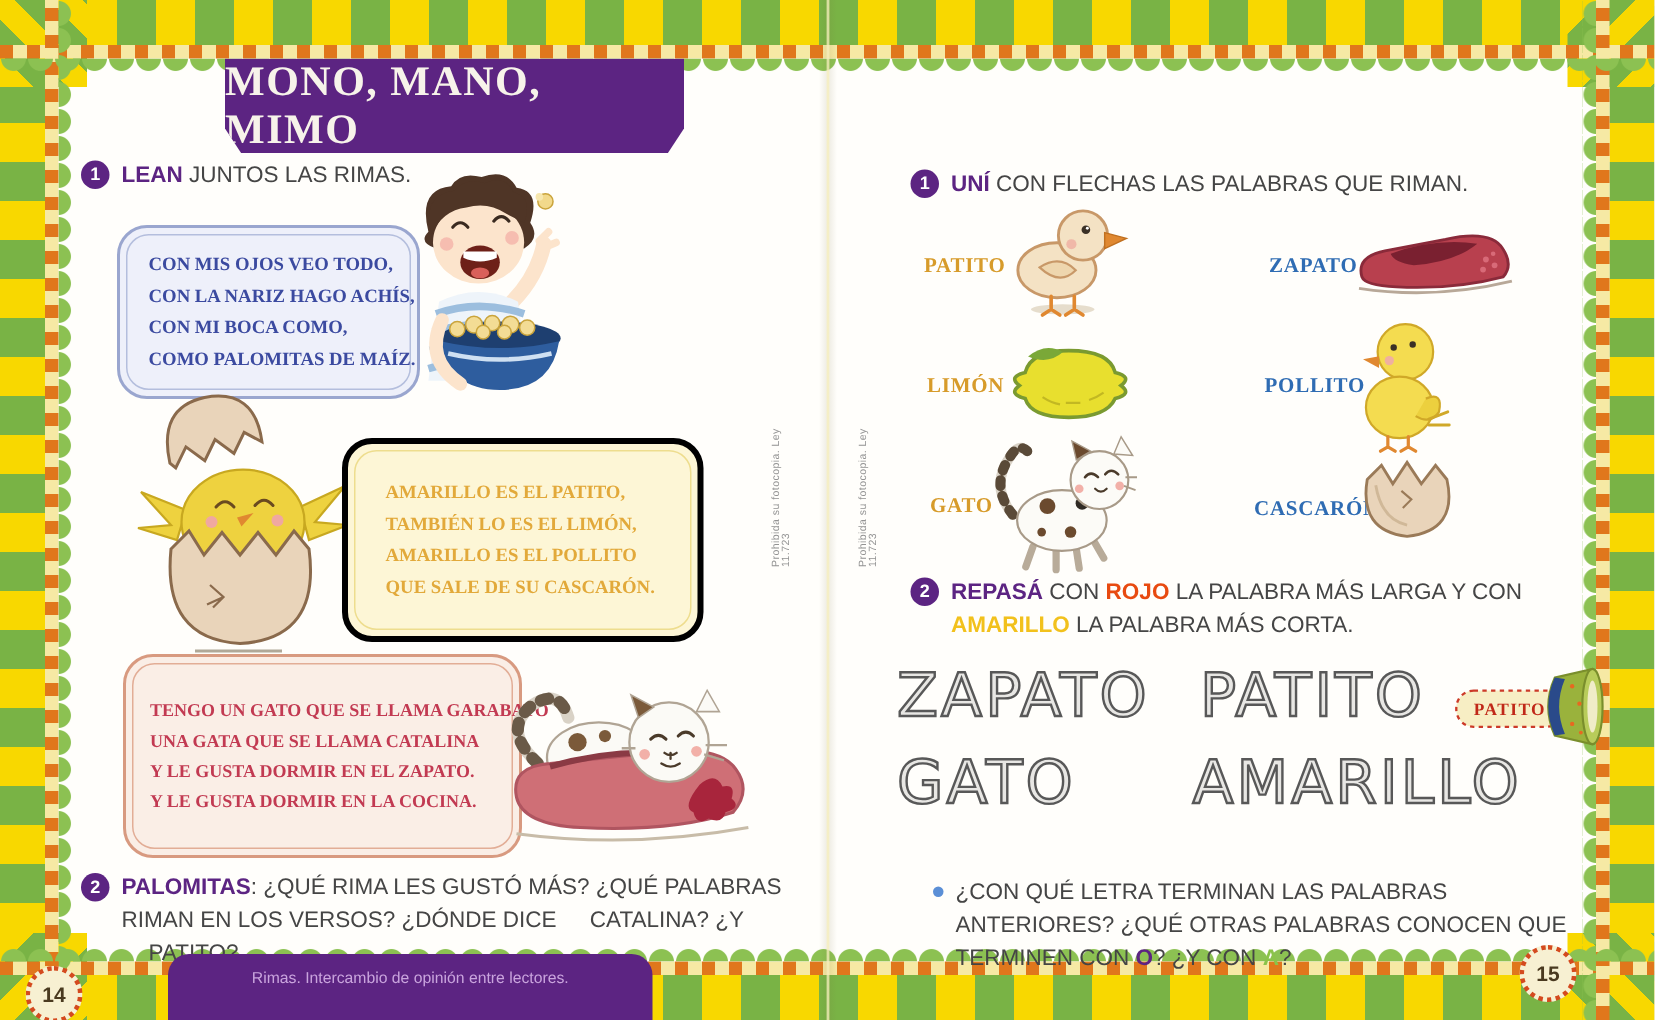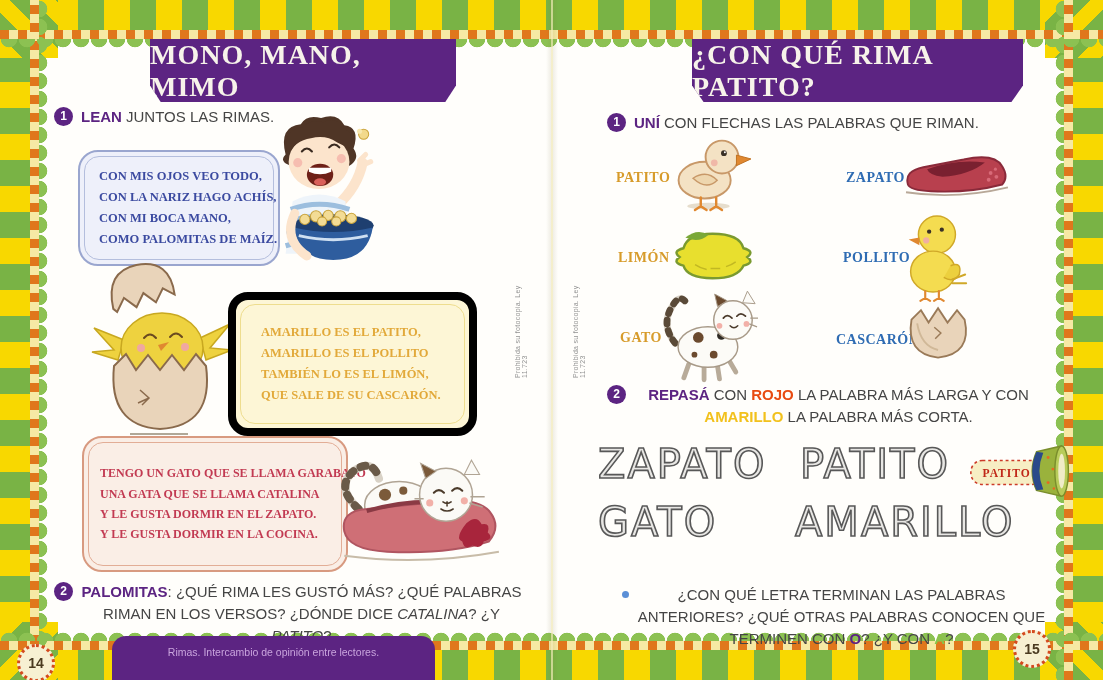--- a/index.html
+++ b/index.html
@@ -31,35 +31,35 @@
     font-family:"Liberation Serif",serif;font-weight:700;font-size:28px;letter-spacing:1px;
     display:flex;align-items:center;justify-content:center;
     clip-path:polygon(0 0,100% 0,100% 74%,96.5% 100%,3.5% 100%,0 74%);margin-left:28px;}
   #banner-left{left:122px;width:306px;}
   #banner-right{left:664px;width:331px;}
   
   .activity{position:absolute;display:flex;gap:8px;font-size:15px;color:#454545;line-height:1.45;z-index:2;}
   .numcircle{width:19px;height:19px;margin-top:1px;border-radius:50%;background:#5c2482;color:#fff;
     font-size:12px;font-weight:700;display:inline-flex;align-items:center;justify-content:center;flex:none;}
   .verb{color:#5c2482;font-weight:700;}
-  .it{font-style:italic;}
+  .it{margin-left:18px;}
   .rojo{color:#e84a10;font-weight:700;}
   .amarillo{color:#f2c11c;font-weight:700;}
   .voc-o{color:#5c2482;font-weight:700;}
   .voc-a{color:#8bc34a;font-weight:700;}
-  .activity p{margin:0;text-align:center;}
+  .activity p{margin:0;}
   .bullet-dot{width:7px;height:7px;border-radius:50%;background:#5b8fd6;margin-top:7px;flex:none;}
   
   .bubble{position:absolute;border-radius:20px;z-index:2;}
   .bubble .inner{position:absolute;inset:4px;border-radius:15px;border:1.5px solid;display:flex;flex-direction:column;justify-content:center;padding:6px 14px;}
   .rhyme{font-family:"Liberation Serif",serif;font-weight:700;font-size:12.5px;line-height:1.7;white-space:nowrap;}
   #bubble-eyes{left:78px;top:150px;width:198px;height:112px;background:#eef0fa;border:2px solid #9aa6cf;}
   #bubble-eyes .inner{border-color:#b4bedd;}
   #bubble-eyes .rhyme{color:#3b4aa0;}
-  #bubble-yellow{left:228px;top:292px;width:233px;height:128px;background:#fdf6d6;border:8px solid #000000;}
+  #bubble-yellow{left:228px;top:292px;width:233px;height:128px;background:#fdf6d6;border:4px solid #000000;}
   #bubble-yellow .inner{border-color:#eedd8e;padding-left:20px;}
   #bubble-yellow .rhyme{color:#e2a93a;}
   #bubble-cat{left:82px;top:436px;width:262px;height:132px;background:#faeee6;border:2px solid #d89a80;}
   #bubble-cat .inner{border-color:#e2ad96;padding-left:11px;}
   #bubble-cat .rhyme{color:#c23a52;font-size:12px;}
   
   .ill{position:absolute;z-index:2;}
   .ill svg{display:block;width:100%;height:100%;}
   
   .mword{position:absolute;font-family:"Liberation Serif",serif;font-weight:700;font-size:14px;letter-spacing:.5px;z-index:2;}
@@ -110,21 +110,21 @@
 
   <div class="activity" style="left:54px;top:106px;width:330px;">
     <span class="numcircle">1</span>
     <p><span class="verb">LEAN</span> <span>JUNTOS LAS RIMAS.</span></p>
   </div>
 
   <div class="bubble" id="bubble-eyes">
     <div class="inner">
       <div class="rhyme">CON MIS OJOS VEO TODO,</div>
       <div class="rhyme">CON LA NARIZ HAGO ACHÍS,</div>
-      <div class="rhyme">CON MI BOCA MANO,</div>
+      <div class="rhyme">CON MI BOCA COMO,</div>
       <div class="rhyme">COMO PALOMITAS DE MAÍZ.</div>
     </div>
   </div>
 
   <div class="ill" style="left:240px;top:112px;width:152px;height:152px;">
     <svg viewBox="0 0 150 150">
       <path d="M45,42 Q38,14 60,12 Q66,2 80,6 Q96,0 103,13 Q119,15 112,36 Q119,46 108,53 L50,53 Q38,49 45,42Z" fill="#4f3526"></path>
       <ellipse cx="78" cy="49" rx="30" ry="27" fill="#fce4cc"></ellipse>
       <path d="M47,44 Q40,18 62,15 Q70,6 82,10 Q96,4 101,16 Q114,19 108,36 L96,30 Q84,22 70,26 Q54,28 47,44Z" fill="#4f3526"></path>
       <path d="M61,39 q5,-6 10,0" stroke="#3a2a20" stroke-width="2" fill="none" stroke-linecap="round"></path>
@@ -171,22 +171,22 @@
       <path d="M74,87 l11,-3 -8,9 z" fill="#e08830"></path>
       <path d="M30,108 L42,96 52,112 64,97 76,112 88,97 100,112 112,96 122,108 Q130,168 76,171 Q24,168 30,108Z" fill="#e9d4ba" stroke="#8a6a4c" stroke-width="2"></path>
       <path d="M56,132 l9,8 -7,7 M65,140 l-11,5" stroke="#8a6a4c" stroke-width="1.5" fill="none"></path>
       <path d="M46,176 h58 M58,181 h40" stroke="#b0a898" stroke-width="2"></path>
     </svg>
   </div>
 
   <div class="bubble" id="bubble-yellow">
     <div class="inner">
       <div class="rhyme">AMARILLO ES EL PATITO,</div>
+      <div class="rhyme">TAMBIÉN LO ES EL LIMÓN,</div>
       <div class="rhyme">AMARILLO ES EL POLLITO</div>
-      <div class="rhyme">TAMBIÉN LO ES EL LIMÓN,</div>
       <div class="rhyme">QUE SALE DE SU CASCARÓN.</div>
     </div>
   </div>
 
   <div class="bubble" id="bubble-cat">
     <div class="inner">
       <div class="rhyme">TENGO UN GATO QUE SE LLAMA GARABATO</div>
       <div class="rhyme">UNA GATA QUE SE LLAMA CATALINA</div>
       <div class="rhyme">Y LE GUSTA DORMIR EN EL ZAPATO.</div>
       <div class="rhyme">Y LE GUSTA DORMIR EN LA COCINA.</div>
@@ -221,23 +221,20 @@
     <span class="numcircle">2</span>
     <p><span class="verb">PALOMITAS</span><span>: ¿QUÉ RIMA LES GUSTÓ MÁS? ¿QUÉ PALABRAS RIMAN EN LOS VERSOS? ¿DÓNDE DICE </span><span class="it">CATALINA</span><span>? ¿Y </span><span class="it">PATITO</span><span>?</span></p>
   </div>
 
   <div class="footer-banner" id="footer-left">
       <span>Rimas. Intercambio de opinión entre lectores.</span>
     </div>
   <div class="badge" id="badge-14">14</div>
   <div class="copyright" id="copy-1">Prohibida su fotocopia. Ley 11.723</div>
 
-  <div class="title-banner" id="banner-right">
-      <span>¿CON QUÉ RIMA PATITO?</span>
-    </div>
 
   <div class="activity" style="left:607px;top:112px;width:430px;">
     <span class="numcircle">1</span>
     <p><span class="verb">UNÍ</span> <span>CON FLECHAS LAS PALABRAS QUE RIMAN.</span></p>
   </div>
 
   <div class="mword mgold" style="left:616px;top:170px;">PATITO</div>
   <div class="mword mgold" style="left:618px;top:250px;">LIMÓN</div>
   <div class="mword mgold" style="left:620px;top:330px;">GATO</div>
 

